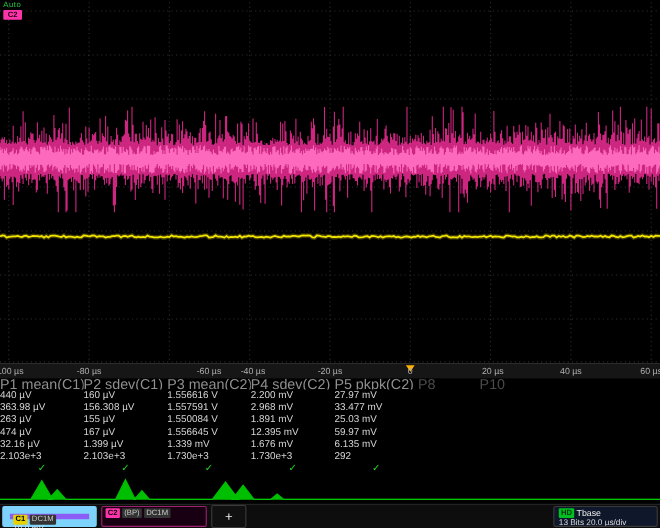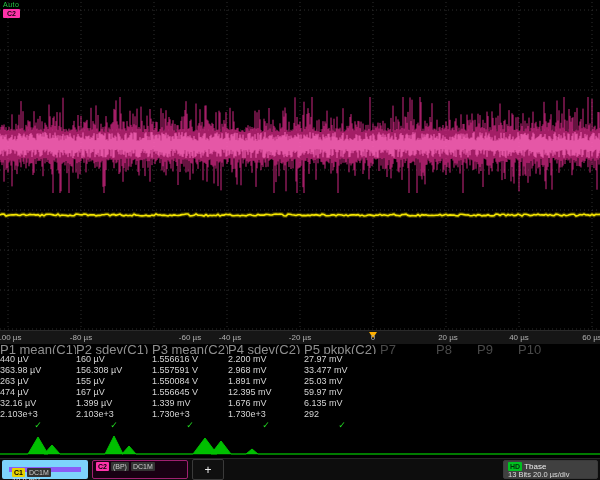--- a/index.html
+++ b/index.html
@@ -23,21 +23,21 @@
   .c1{border:7px solid #7dd3fc;background:#8b5cf6;min-width:86px}
   .c2{border:1px solid #a02070;background:#180012;min-width:96px}
   .chips{display:flex;gap:2px;align-items:center}
   .chip{font-size:7px;line-height:9px;padding:0 2px;border-radius:1px;background:#333;color:#ccc;white-space:nowrap}
   .c1chip{background:#e6d200;color:#000;font-weight:bold}
   .c2chip{background:#ff33aa;color:#000;font-weight:bold}
   .hd{background:#00c020;color:#00320a;font-weight:bold}
   .ch-line2{font-size:7.5px;line-height:8px;color:#ddd;white-space:nowrap}
   .add-box{width:30px;height:19px;border:1px solid #3a3a3a;border-radius:2px;color:#eee;font-size:12px;display:flex;align-items:center;justify-content:center;background:#101010}
   .spacer{flex:1}
-  .tb-box{height:19px;border:1px solid #3a3a3a;border-radius:2px;background:#404040;padding:1px 4px;box-sizing:border-box;display:flex;flex-direction:column;justify-content:space-between;min-width:95px;overflow:hidden}
+  .tb-box{height:19px;border:1px solid #3a3a3a;border-radius:2px;background:#0f172a;padding:1px 4px;box-sizing:border-box;display:flex;flex-direction:column;justify-content:space-between;min-width:95px;overflow:hidden}
   .tb-title{font-size:8px;color:#eee}
 </style>
 </head>
 <body>
 
 <div>
 
   <svg class="plot" width="600" height="330">
       <line x1="8" y1="2" x2="8" y2="330" stroke="#2e2e2e" stroke-dasharray="1 3"></line>
       <line x1="81" y1="2" x2="81" y2="330" stroke="#2e2e2e" stroke-dasharray="1 3"></line>
@@ -124,41 +124,21 @@
         <div class="mhead">P5 pkpk(C2)</div>
         <div class="mval">27.97 mV</div>
         <div class="mval">33.477 mV</div>
         <div class="mval">25.03 mV</div>
         <div class="mval">59.97 mV</div>
         <div class="mval">6.135 mV</div>
         <div class="mval">292</div>
         <div class="mstat">✓</div>
       </div>
       <div class="mcol dim">
-        <div class="mhead">P7</div>
-        <div class="mval"></div>
-        <div class="mval"></div>
-        <div class="mval"></div>
-        <div class="mval"></div>
-        <div class="mval"></div>
-        <div class="mval"></div>
-        <div class="mstat"></div>
-      </div>
-      <div class="mcol dim">
         <div class="mhead">P8</div>
-        <div class="mval"></div>
-        <div class="mval"></div>
-        <div class="mval"></div>
-        <div class="mval"></div>
-        <div class="mval"></div>
-        <div class="mval"></div>
-        <div class="mstat"></div>
-      </div>
-      <div class="mcol dim">
-        <div class="mhead">P9</div>
         <div class="mval"></div>
         <div class="mval"></div>
         <div class="mval"></div>
         <div class="mval"></div>
         <div class="mval"></div>
         <div class="mval"></div>
         <div class="mstat"></div>
       </div>
       <div class="mcol dim">
         <div class="mhead">P10</div>

